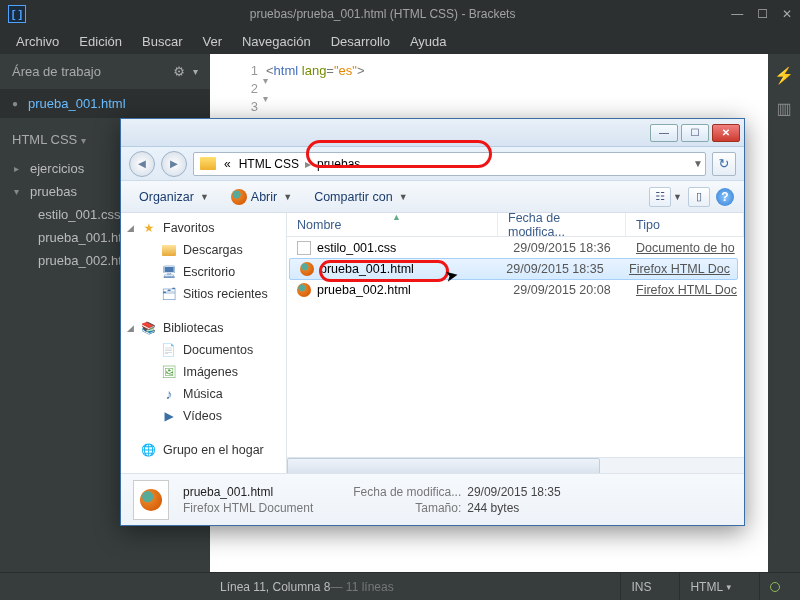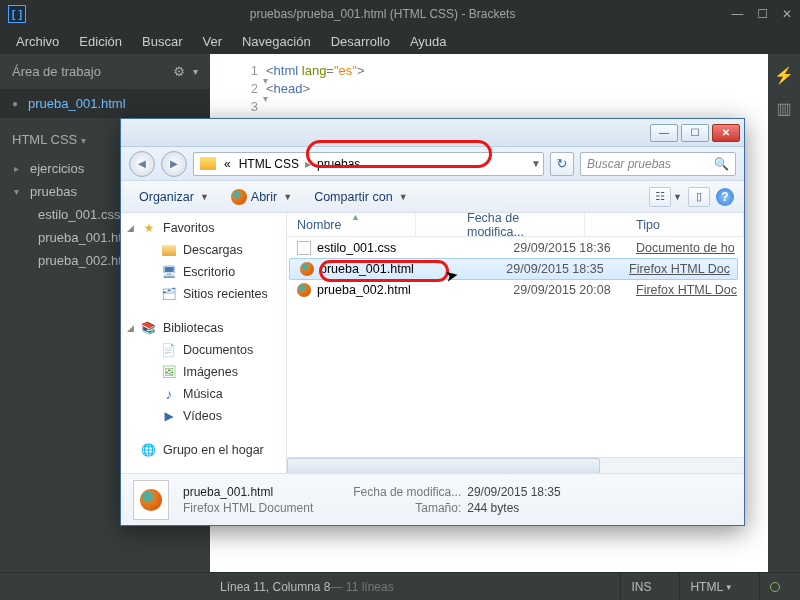--- a/index.html
+++ b/index.html
@@ -75,21 +75,21 @@
 .ico-star { color: #f0b030; }
 .ico-fold { width: 14px; height: 11px; background: linear-gradient(#ffe49a,#e8a838); border-radius: 1px; }
 .ico-desk { color: #4a7ab0; }
 .ico-recent { color: #4a7ab0; }
 .ico-lib { color: #7aa3d6; }
 .ico-doc { color: #4a7ab0; }
 .ico-img { color: #5aa34a; }
 .ico-mus { color: #4a7ab0; font-size: 14px; }
 .ico-vid { color: #3a6ea5; font-size: 12px; }
 .exp-files { flex: 1; display: flex; flex-direction: column; font-size: 12.5px; }
-.file-header { height: 24px; display: flex; align-items: center; border-bottom: 1px solid #e3e8ee; color: #3a5c8a; gap: 41px; }
+.file-header { height: 24px; display: flex; align-items: center; border-bottom: 1px solid #e3e8ee; color: #3a5c8a; }
 .fh-col { padding: 0 10px; border-right: 1px solid #e9edf2; height: 100%; display: flex; align-items: center; }
 .fh-name { flex: 1; position: relative; }
 .fh-name .sort { position: absolute; left: 50%; top: -1px; font-size: 9px; color: #6a8; }
 .fh-date { width: 128px; }
 .fh-type { width: 118px; }
 .file-row { height: 22px; display: flex; align-items: center; padding: 0; cursor: pointer; }
 .file-row.sel { background: linear-gradient(#e8f3ff,#d6ebff); border: 1px solid #a6d0f8; border-radius: 2px; margin: -1px 6px -1px 2px; padding: 0; }
 .fr-name { flex: 1; display: flex; align-items: center; gap: 6px; padding-left: 10px; overflow: hidden; white-space: nowrap; }
 .fr-date { width: 128px; color: #555; padding: 0 10px; white-space: nowrap; text-align: center; }
 .fr-type { width: 118px; color: #555; padding: 0 10px; overflow: hidden; white-space: nowrap; text-decoration: underline; }
@@ -159,21 +159,20 @@
       <div class="tree-subitem">prueba_002.html</div>
     </div>
     <div class="editor">
       <div class="gutter-col">
         <div class="ln">1</div>
         <div class="ln">2<span class="fold" style="top:18px">▾</span></div>
         <div class="ln">3<span class="fold" style="top:36px">▾</span></div>
       </div>
       <div class="code-area">
         <div class="code-line"><span class="punct">&lt;</span><span class="tag">html</span> <span class="attr">lang</span><span class="punct">=</span><span class="val">"es"</span><span class="punct">&gt;</span></div>
-        <div class="code-line"><span class="punct">&lt;</span><span class="tag">head</span><span class="punct">&gt;</span></div>
       </div>
     </div>
     <div class="right-rail">
       <span class="rail-icon">⚡</span>
       <span class="rail-icon">▥</span>
     </div>
   </div>
   <div class="statusbar">
     <span>Línea 11, Columna 8</span>
       <span class="dim"> — 11 líneas</span>
@@ -198,24 +197,20 @@
     <div class="nav-arrow">►</div>
     <div class="breadcrumb-box">
       <span class="bc-folder-ico"></span>
       <span class="bc-item">«</span>
       <span class="bc-item">HTML CSS</span>
       <span class="bc-sep">▸</span>
       <span class="bc-item">pruebas</span>
       <span class="bc-dd">▼</span>
     </div>
     <div class="refresh-btn">↻</div>
-    <div class="search-box">
-      <span>Buscar pruebas</span>
-      <span class="sicon">🔍</span>
-    </div>
   </div>
   <div class="exp-toolbar">
     <div class="tb-btn">
         <span>Organizar</span>
         <span class="dd">▼</span>
       </div>
     <div class="tb-btn">
         <span class="tb-firefox"></span>
         <span>Abrir</span>
         <span class="dd">▼</span>

